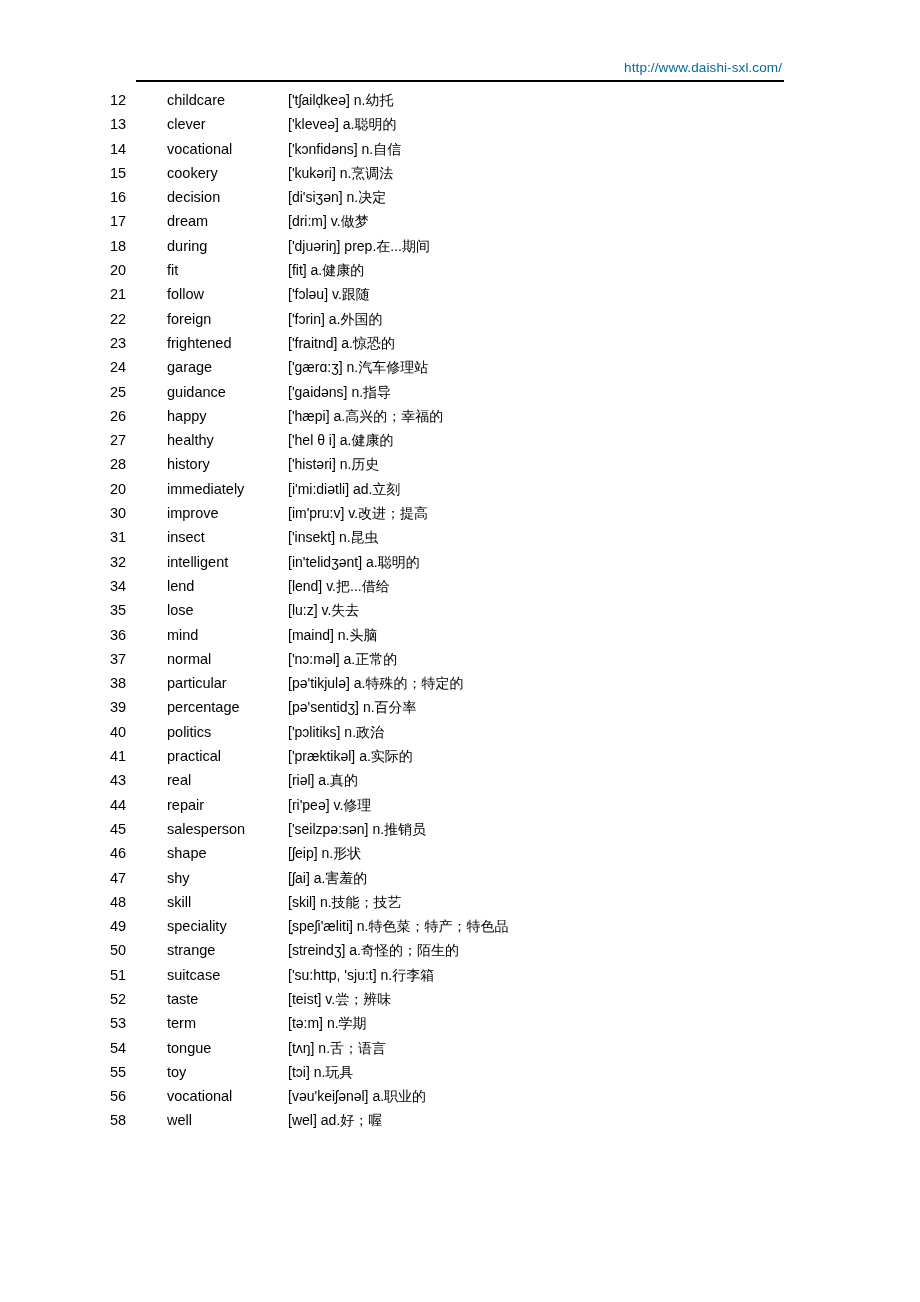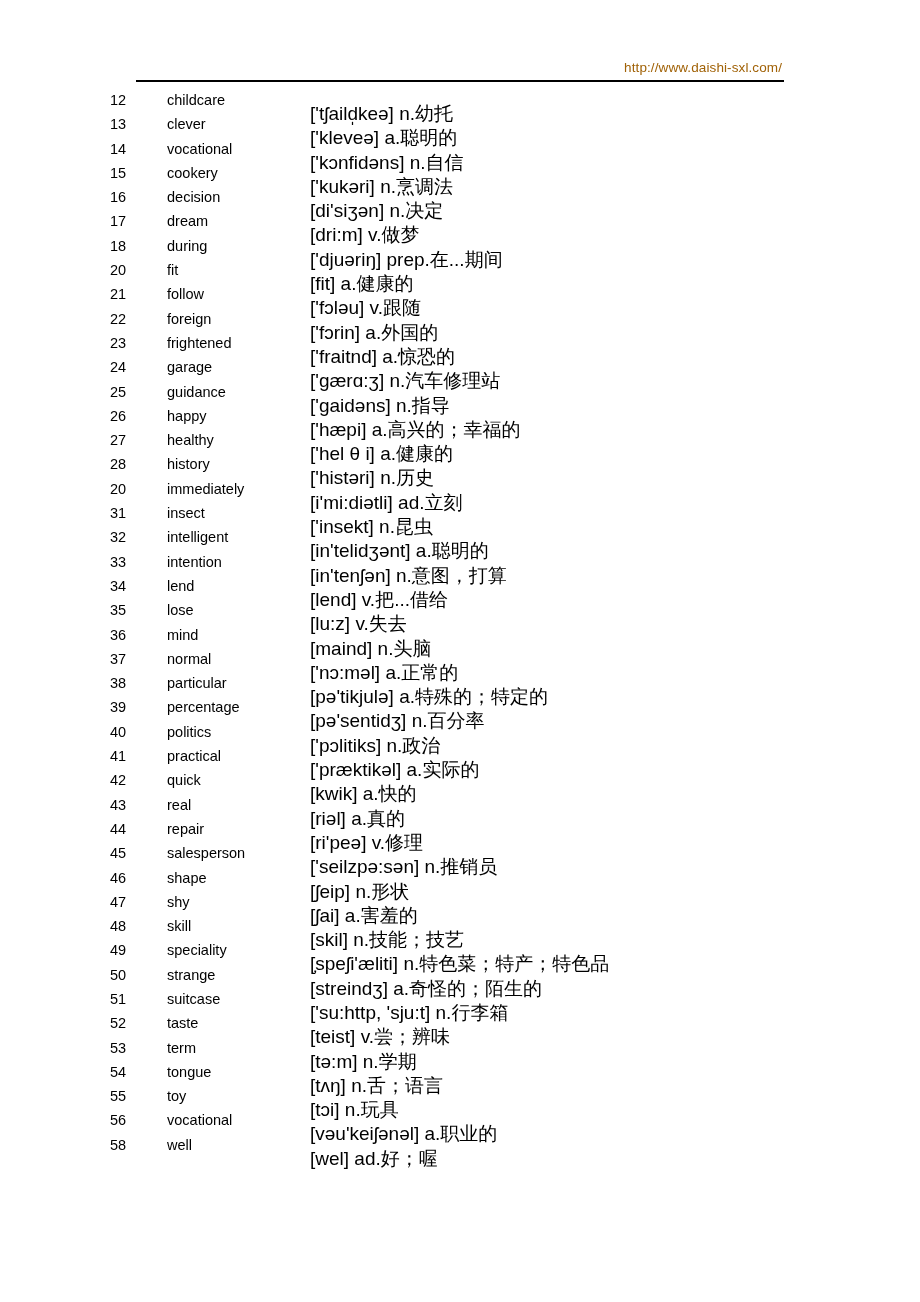--- a/index.html
+++ b/index.html
@@ -31,21 +31,21 @@
     left: 136px;
     top: 58px;
     width: 648px;
     height: 22px;
     text-align: right;
   }
   .header-url {
     font-family: "Liberation Sans", "DejaVu Sans", sans-serif;
     font-size: 13.5px;
     line-height: 18px;
-    color: #a16207;
+    color: #0369a1;
     letter-spacing: 0.1px;
     padding-right: 2px;
     padding-left: 47px;
   }
   .header-rule {
     position: absolute;
     left: 136px;
     top: 80px;
     width: 648px;
     height: 2px;
@@ -74,24 +74,23 @@
     font-family: "Liberation Sans", "DejaVu Sans", sans-serif;
   }
   .col-word {
     position: absolute;
     left: 167px;
     font-size: 14.5px;
     font-family: "Liberation Sans", "DejaVu Sans", sans-serif;
   }
   .col-def {
     position: absolute;
-    left: 310px;
-    font-size: 19px;
-    font-family: "Liberation Sans", "DejaVu Sans", sans-serif;
-    margin-top: 14px;
+    left: 288px;
+    font-size: 14px;
+    font-family: "Liberation Sans", "DejaVu Sans", sans-serif;
   }
 </style>
 </head>
 <body>
 
 <div class="page">
 
   <div class="header">
     <span class="header-url">http://www.daishi-sxl.com/</span>
   </div>
@@ -178,35 +177,35 @@
         <span class="col-num">28</span>
         <span class="col-word">history</span>
         <span class="col-def">['histəri] n.历史</span>
       </div>
       <div class="entry">
         <span class="col-num">20</span>
         <span class="col-word">immediately</span>
         <span class="col-def">[i'mi:diətli] ad.立刻</span>
       </div>
       <div class="entry">
+        <span class="col-num">30</span>
+        <span class="col-word">improve</span>
+        <span class="col-def">[im'pru:v] v.改进；提高</span>
+      </div>
+      <div class="entry">
         <span class="col-num">31</span>
         <span class="col-word">insect</span>
         <span class="col-def">['insekt] n.昆虫</span>
       </div>
       <div class="entry">
         <span class="col-num">32</span>
         <span class="col-word">intelligent</span>
         <span class="col-def">[in'telidʒənt] a.聪明的</span>
       </div>
       <div class="entry">
-        <span class="col-num">33</span>
-        <span class="col-word">intention</span>
-        <span class="col-def">[in'tenʃən] n.意图，打算</span>
-      </div>
-      <div class="entry">
         <span class="col-num">34</span>
         <span class="col-word">lend</span>
         <span class="col-def">[lend] v.把...借给</span>
       </div>
       <div class="entry">
         <span class="col-num">35</span>
         <span class="col-word">lose</span>
         <span class="col-def">[lu:z] v.失去</span>
       </div>
       <div class="entry">
@@ -233,25 +232,20 @@
         <span class="col-num">40</span>
         <span class="col-word">politics</span>
         <span class="col-def">['pɔlitiks] n.政治</span>
       </div>
       <div class="entry">
         <span class="col-num">41</span>
         <span class="col-word">practical</span>
         <span class="col-def">['præktikəl] a.实际的</span>
       </div>
       <div class="entry">
-        <span class="col-num">42</span>
-        <span class="col-word">quick</span>
-        <span class="col-def">[kwik] a.快的</span>
-      </div>
-      <div class="entry">
         <span class="col-num">43</span>
         <span class="col-word">real</span>
         <span class="col-def">[riəl] a.真的</span>
       </div>
       <div class="entry">
         <span class="col-num">44</span>
         <span class="col-word">repair</span>
         <span class="col-def">[ri'peə] v.修理</span>
       </div>
       <div class="entry">

